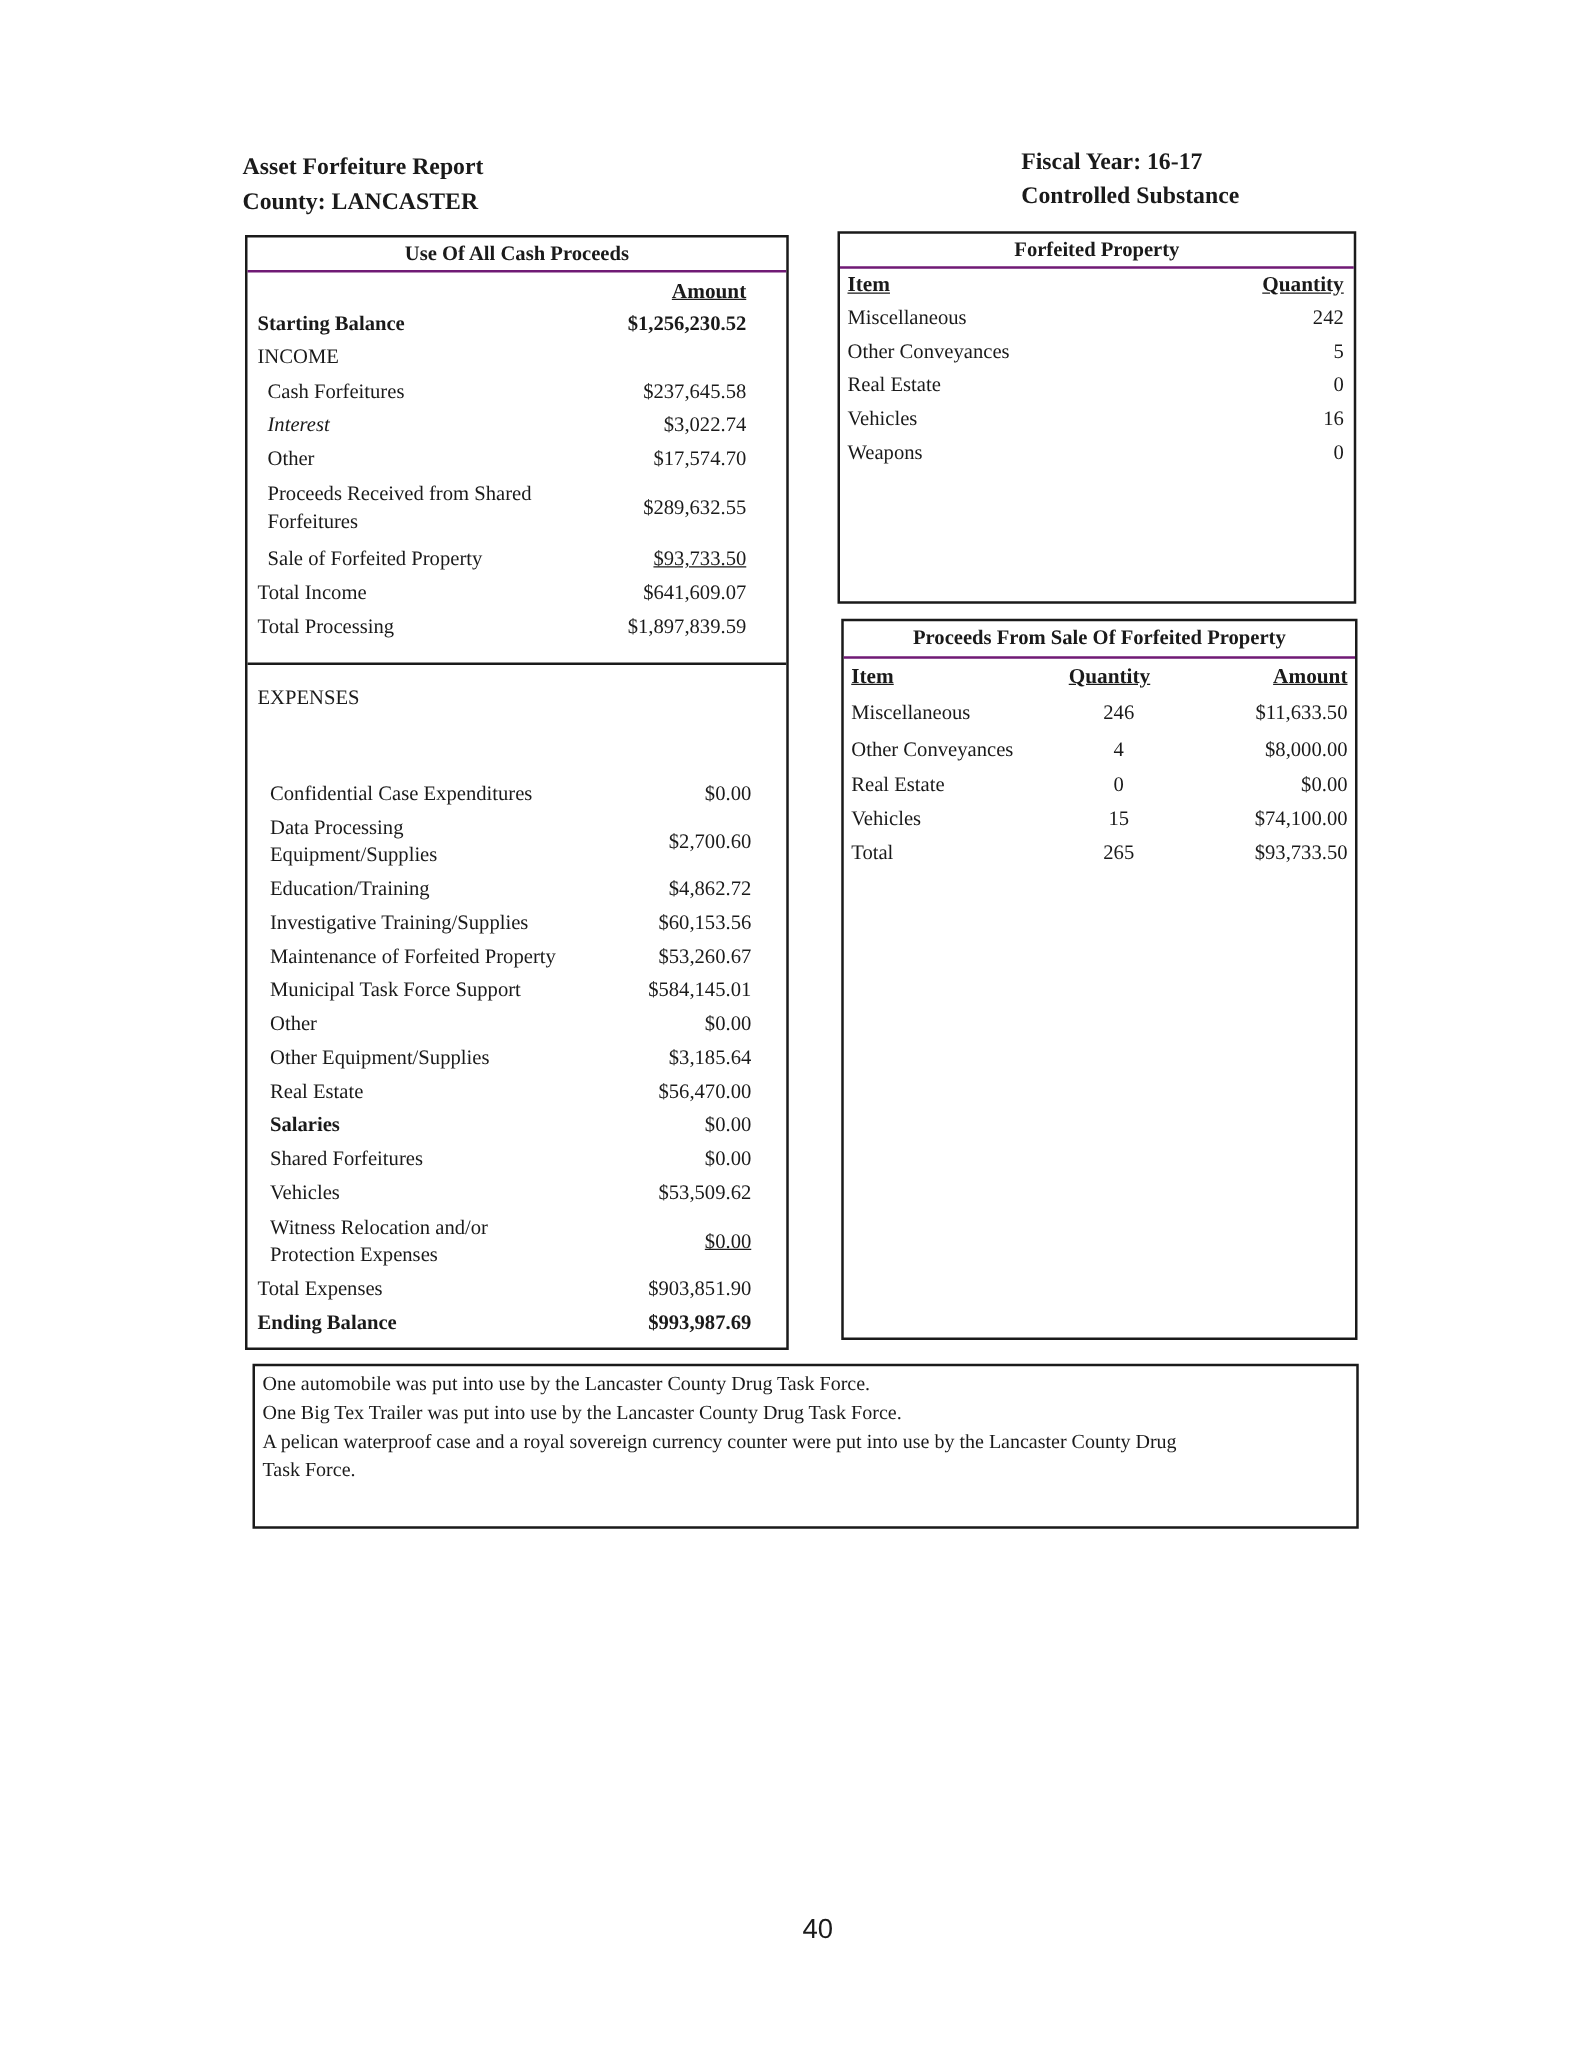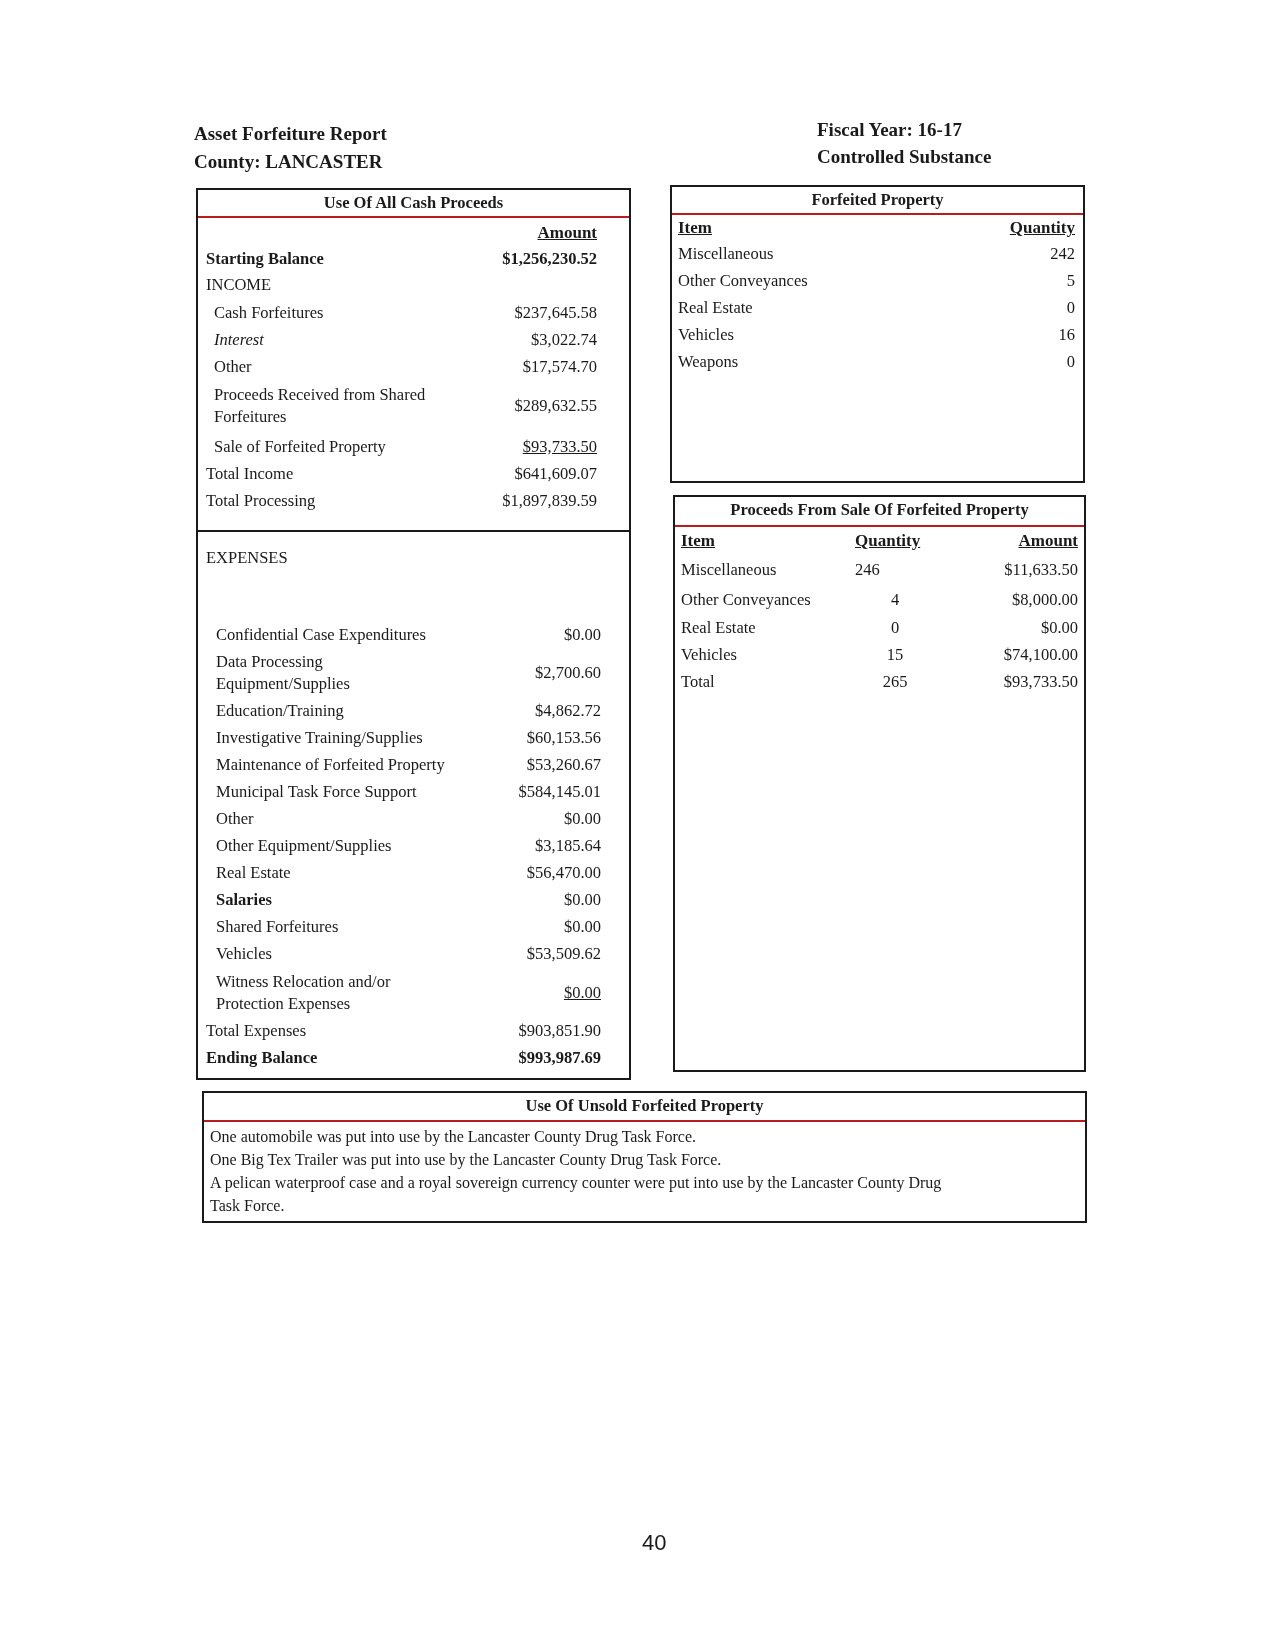--- a/index.html
+++ b/index.html
@@ -5,21 +5,21 @@
   html, body { margin: 0; padding: 0; background: #ffffff; }
   body {
     width: 1265px; height: 1638px; position: relative; overflow: hidden;
     font-family: "Liberation Serif", "DejaVu Serif", serif;
     color: #1a1a1a;
   }
   .abs { position: absolute; }
   .hdr { font-weight: bold; font-size: 19px; line-height: 28px; }
   .box { position: absolute; border: 2px solid #1a1a1a; box-sizing: border-box; background: #fff; }
   .box-title {
-    height: 26px; border-bottom: 2px solid #b91c1c; text-align: center;
+    height: 26px; border-bottom: 2px solid #701a75; text-align: center;
     font-weight: bold; font-size: 16.5px; line-height: 25px;
   }
   .row { position: absolute; left: 0; right: 0; font-size: 16.5px; line-height: 21px; }
   .row .lbl { position: absolute; }
   .row .val { position: absolute; text-align: right; }
   .b { font-weight: bold; }
   .u { text-decoration: underline; }
   .colhdr { font-weight: bold; text-decoration: underline; font-size: 17px; }
   .divider { position: absolute; left: 0; right: 0; border-top: 2px solid #1a1a1a; }
   .unsold-line { font-size: 16px; line-height: 23px; padding-left: 6px; }
@@ -178,21 +178,21 @@
 
 <div class="box" style="left:673px; top:495px; width:413px; height:577px;">
   <div class="box-title" style="height:28px;">Proceeds From Sale Of Forfeited Property</div>
   <div class="row" style="top:33px;">
     <span class="lbl colhdr" style="left:6px;">Item</span>
     <span class="lbl colhdr" style="left:180px;">Quantity</span>
     <span class="val colhdr" style="right:6px;">Amount</span>
   </div>
   <div class="row" style="top:62px;">
     <span class="lbl" style="left:6px;">Miscellaneous</span>
-    <span class="val" style="left:180px; width:80px; text-align:left;">246</span>
+    <span class="val" style="left:180px; width:80px; text-align:center;">246</span>
     <span class="val" style="right:6px;">$11,633.50</span>
   </div>
   <div class="row" style="top:92px;">
     <span class="lbl" style="left:6px;">Other Conveyances</span>
     <span class="val" style="left:180px; width:80px; text-align:center;">4</span>
     <span class="val" style="right:6px;">$8,000.00</span>
   </div>
   <div class="row" style="top:120px;">
     <span class="lbl" style="left:6px;">Real Estate</span>
     <span class="val" style="left:180px; width:80px; text-align:center;">0</span>
@@ -204,21 +204,20 @@
     <span class="val" style="right:6px;">$74,100.00</span>
   </div>
   <div class="row" style="top:174px;">
     <span class="lbl" style="left:6px;">Total</span>
     <span class="val" style="left:180px; width:80px; text-align:center;">265</span>
     <span class="val" style="right:6px;">$93,733.50</span>
   </div>
 </div>
 
 <div class="box" style="left:202px; top:1091px; width:885px; height:132px;">
-  <div class="box-title" style="height:27px;">Use Of Unsold Forfeited Property</div>
   <div style="padding-top:3px;">
     <div class="unsold-line">One automobile was put into use by the Lancaster County Drug Task Force.</div>
     <div class="unsold-line">One Big Tex Trailer was put into use by the Lancaster County Drug Task Force.</div>
     <div class="unsold-line">A pelican waterproof case and a royal sovereign currency counter were put into use by the Lancaster County Drug</div>
     <div class="unsold-line">Task Force.</div>
   </div>
 </div>
 
 <div class="abs pagenum" style="left:642px; top:1530px;">40</div>
 

